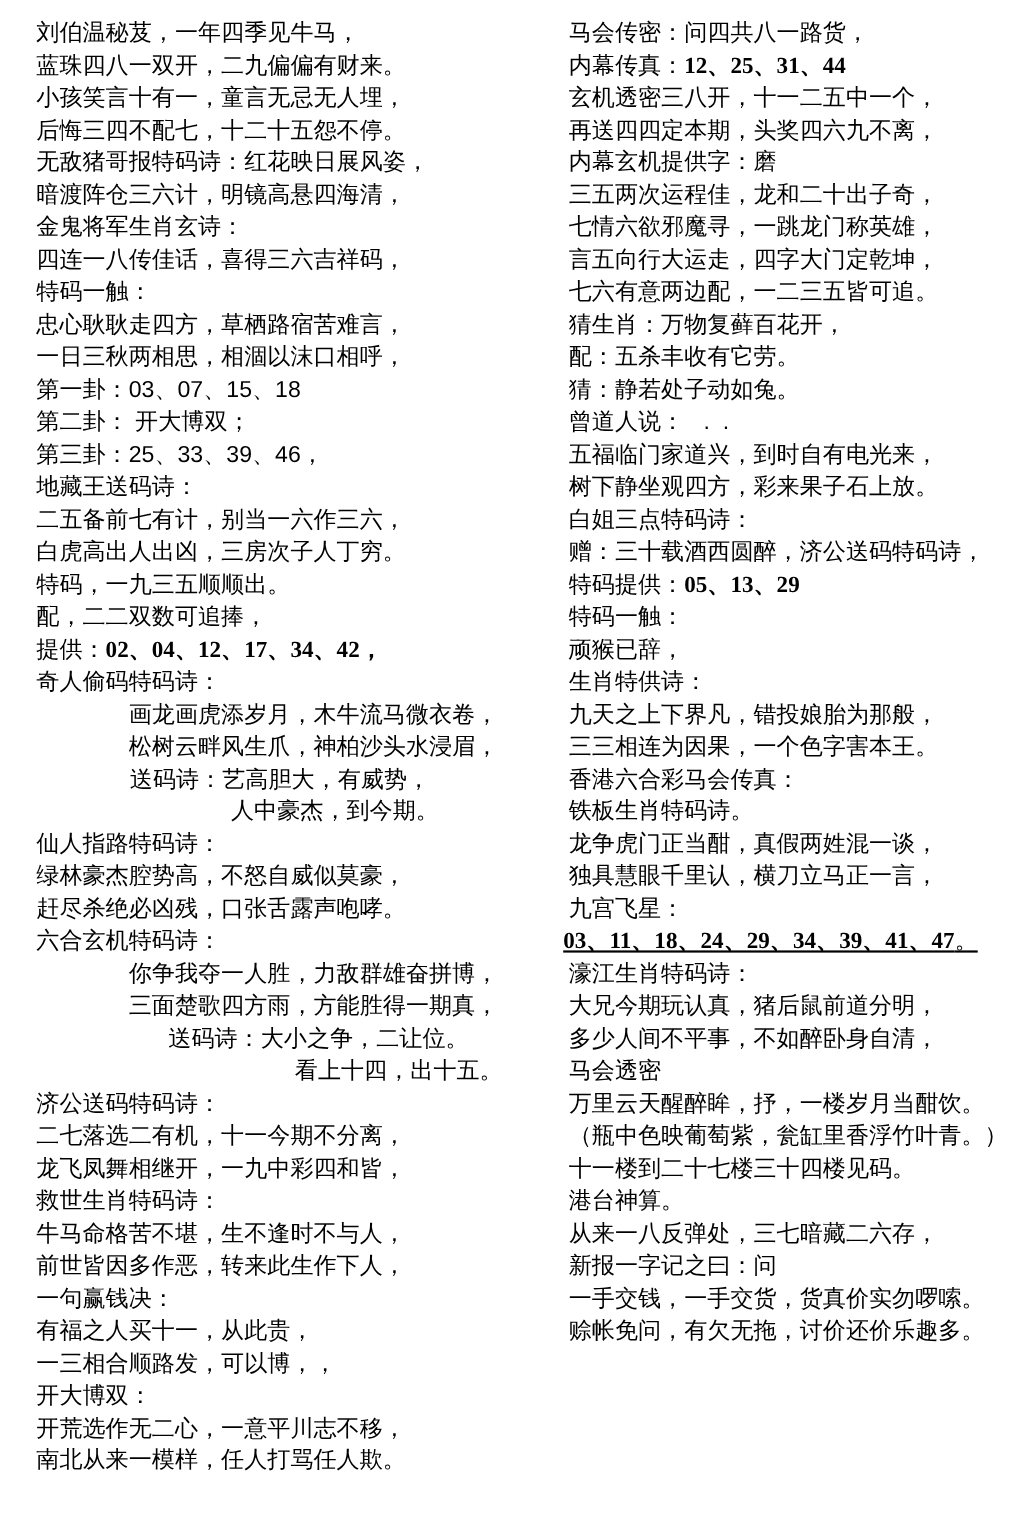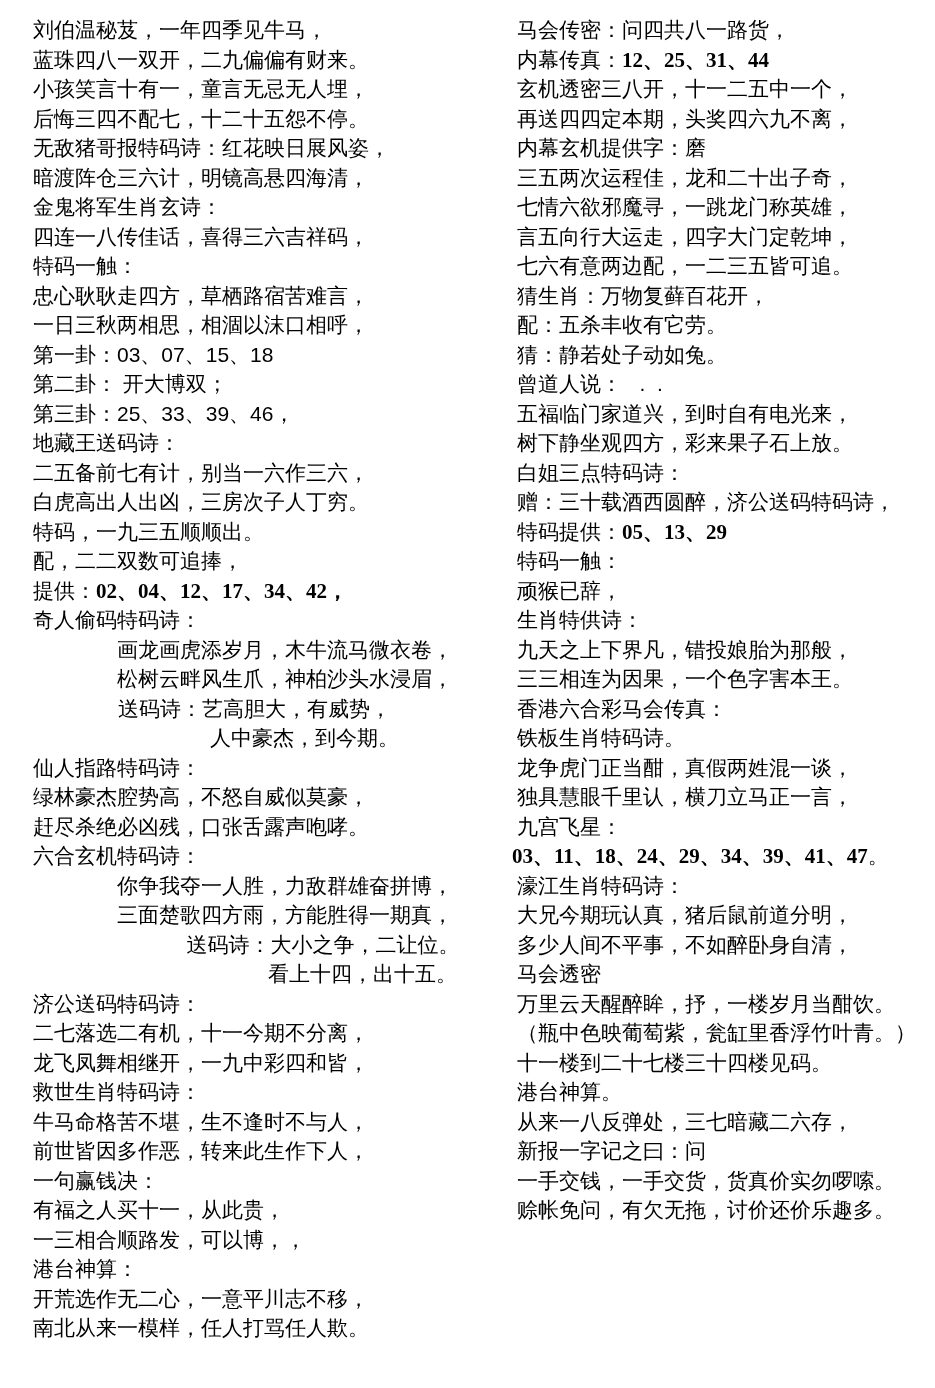--- a/index.html
+++ b/index.html
@@ -62,32 +62,32 @@
     <div class="text-line" style="margin-left: 84px;"><span>画龙画虎添岁月，木牛流马微衣卷，</span></div>
     <div class="text-line" style="margin-left: 84px;"><span>松树云畔风生爪，神柏沙头水浸眉，</span></div>
     <div class="text-line" style="margin-left: 85px;"><span>送码诗：艺高胆大，有威势，</span></div>
     <div class="text-line" style="margin-left: 177px;"><span>人中豪杰，到今期。</span></div>
     <div class="text-line"><span>仙人指路特码诗：</span></div>
     <div class="text-line"><span>绿林豪杰腔势高，不怒自威似莫豪，</span></div>
     <div class="text-line"><span>赶尽杀绝必凶残，口张舌露声咆哮。</span></div>
     <div class="text-line"><span>六合玄机特码诗：</span></div>
     <div class="text-line" style="margin-left: 84px;"><span>你争我夺一人胜，力敌群雄奋拼博，</span></div>
     <div class="text-line" style="margin-left: 84px;"><span>三面楚歌四方雨，方能胜得一期真，</span></div>
-    <div class="text-line" style="margin-left: 120px; text-align: center;"><span>送码诗：大小之争，二让位。</span></div>
+    <div class="text-line" style="margin-left: 120px;"><span>送码诗：大小之争，二让位。</span></div>
     <div class="text-line" style="margin-left: 235px;"><span>看上十四，出十五。</span></div>
     <div class="text-line"><span>济公送码特码诗：</span></div>
     <div class="text-line"><span>二七落选二有机，十一今期不分离，</span></div>
     <div class="text-line"><span>龙飞凤舞相继开，一九中彩四和皆，</span></div>
     <div class="text-line"><span>救世生肖特码诗：</span></div>
     <div class="text-line"><span>牛马命格苦不堪，生不逢时不与人，</span></div>
     <div class="text-line"><span>前世皆因多作恶，转来此生作下人，</span></div>
     <div class="text-line"><span>一句赢钱决：</span></div>
     <div class="text-line"><span>有福之人买十一，从此贵，</span></div>
     <div class="text-line"><span>一三相合顺路发，可以博，，</span></div>
-    <div class="text-line"><span>港台神算：</span></div>
+    <div class="text-line"><span>开大博双：</span></div>
     <div class="text-line"><span>开荒选作无二心，一意平川志不移，</span></div>
     <div class="text-line"><span>南北从来一模样，任人打骂任人欺。</span></div>
   </div>
 
 <div class="text-column col-right">
     <div class="text-line"><span>马会传密：问四共八一路货，</span></div>
     <div class="text-line"><span>内幕传真：</span><span class="boldnum">12、25、31、44</span></div>
     <div class="text-line"><span>玄机透密三八开，十一二五中一个，</span></div>
     <div class="text-line"><span>再送四四定本期，头奖四六九不离，</span></div>
     <div class="text-line"><span>内幕玄机提供字：磨</span></div>
@@ -107,21 +107,21 @@
     <div class="text-line"><span>特码一触：</span></div>
     <div class="text-line"><span>顽猴已辞，</span></div>
     <div class="text-line"><span>生肖特供诗：</span></div>
     <div class="text-line"><span>九天之上下界凡，错投娘胎为那般，</span></div>
     <div class="text-line"><span>三三相连为因果，一个色字害本王。</span></div>
     <div class="text-line"><span>香港六合彩马会传真：</span></div>
     <div class="text-line"><span>铁板生肖特码诗。</span></div>
     <div class="text-line"><span>龙争虎门正当酣，真假两姓混一谈，</span></div>
     <div class="text-line"><span>独具慧眼千里认，横刀立马正一言，</span></div>
     <div class="text-line"><span>九宫飞星：</span></div>
-    <div class="text-line" style="margin-left: -5px;"><span class="boldnum">03、11、18、24、29、34、39、41、47</span><span>。</span></div>
+    <div class="text-line" style="margin-left: -5px; text-decoration: underline;"><span class="boldnum">03、11、18、24、29、34、39、41、47</span><span>。</span></div>
     <div class="text-line"><span>濠江生肖特码诗：</span></div>
     <div class="text-line"><span>大兄今期玩认真，猪后鼠前道分明，</span></div>
     <div class="text-line"><span>多少人间不平事，不如醉卧身自清，</span></div>
     <div class="text-line"><span>马会透密</span></div>
     <div class="text-line"><span>万里云天醒醉眸，抒，一楼岁月当酣饮。</span></div>
     <div class="text-line"><span>（瓶中色映葡萄紫，瓮缸里香浮竹叶青。）</span></div>
     <div class="text-line"><span>十一楼到二十七楼三十四楼见码。</span></div>
     <div class="text-line"><span>港台神算。</span></div>
     <div class="text-line"><span>从来一八反弹处，三七暗藏二六存，</span></div>
     <div class="text-line"><span>新报一字记之曰：问</span></div>

